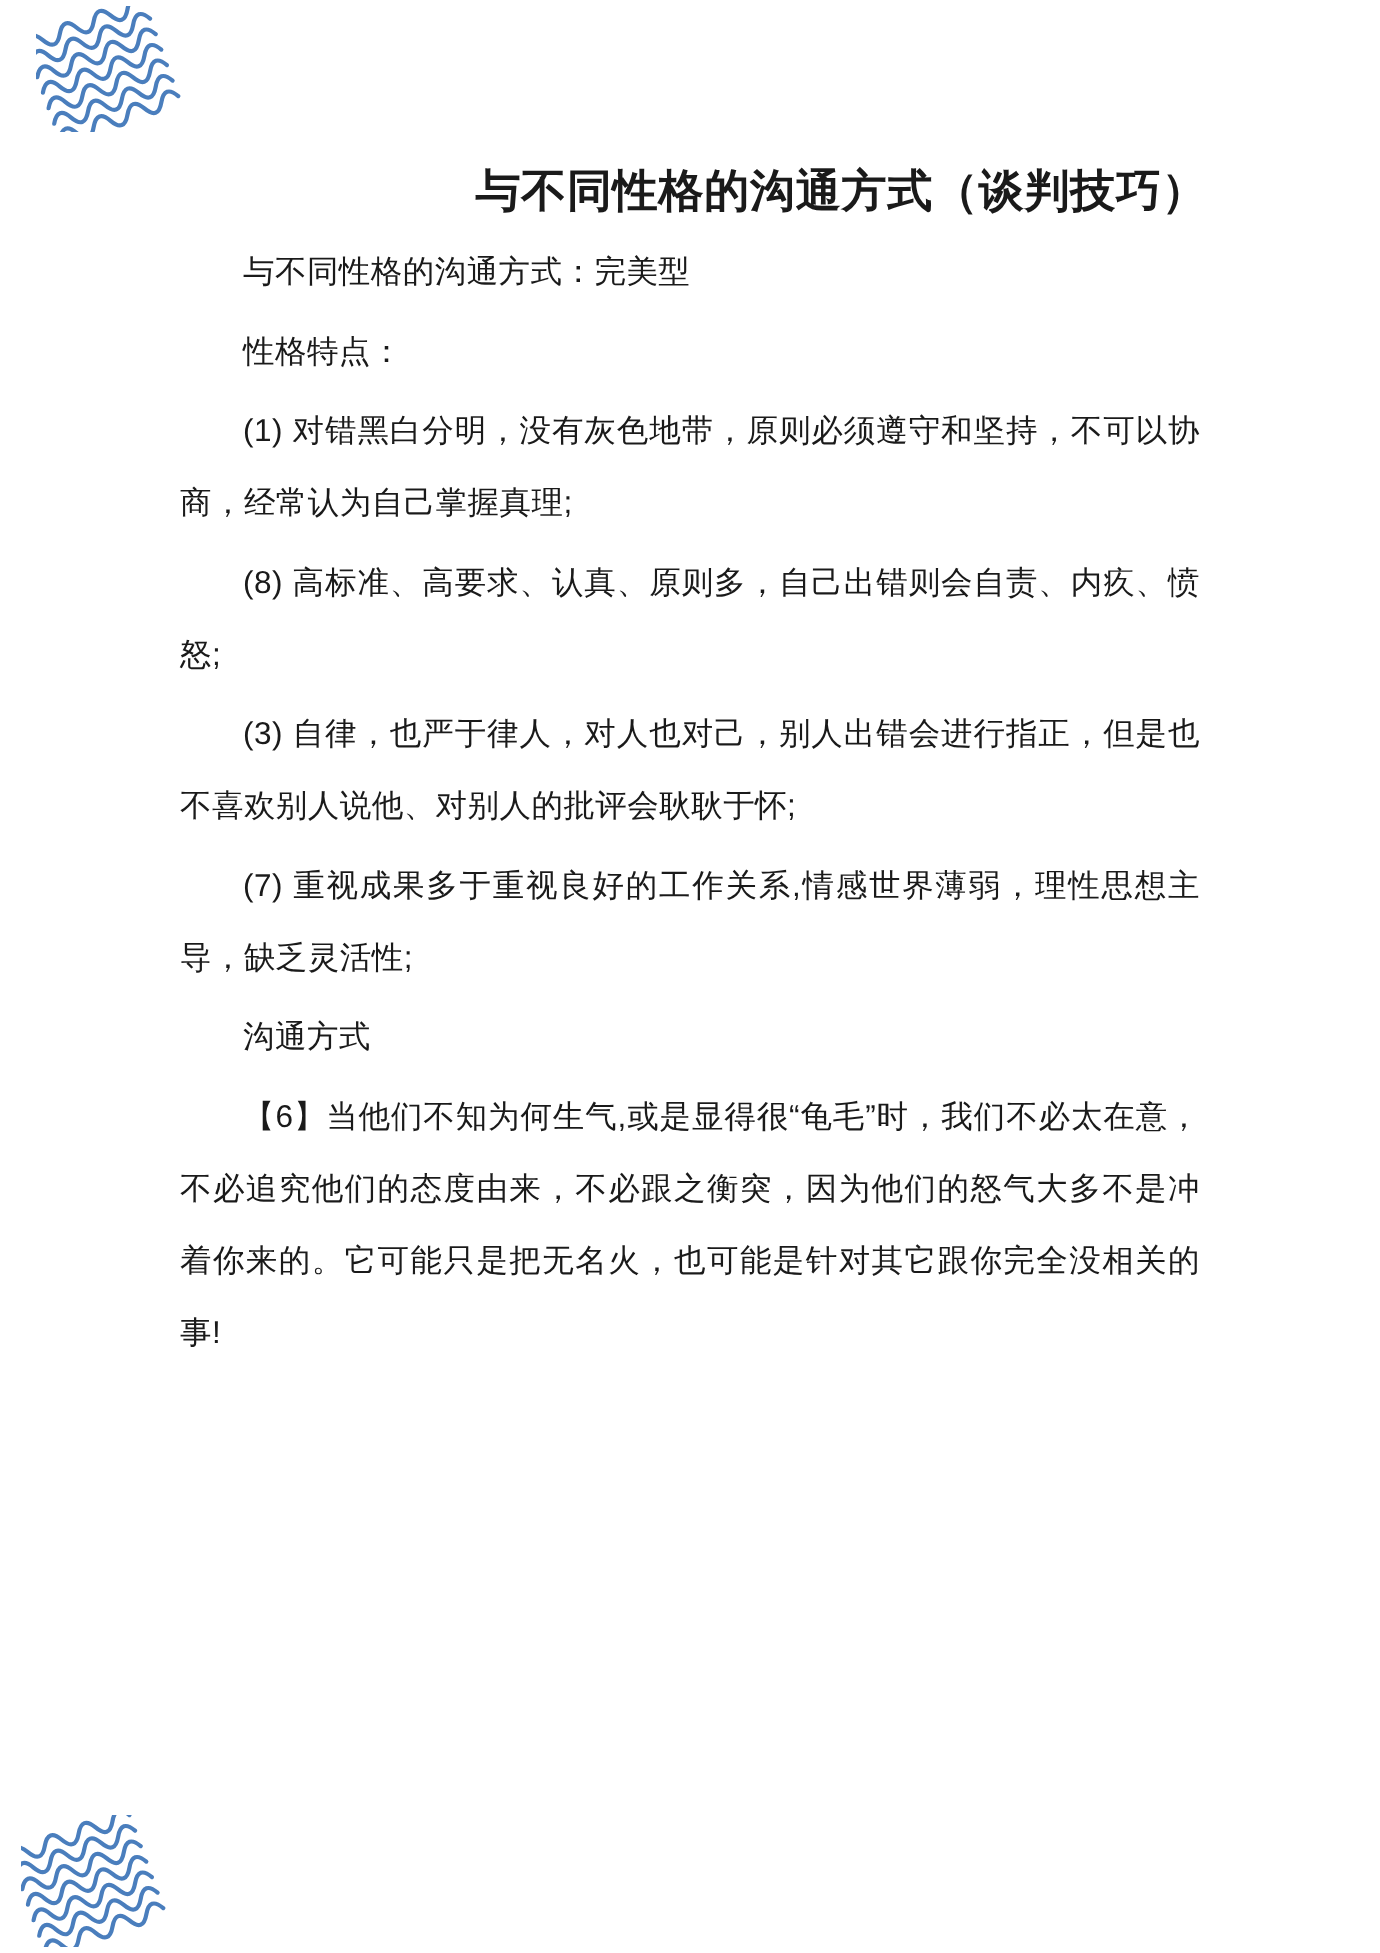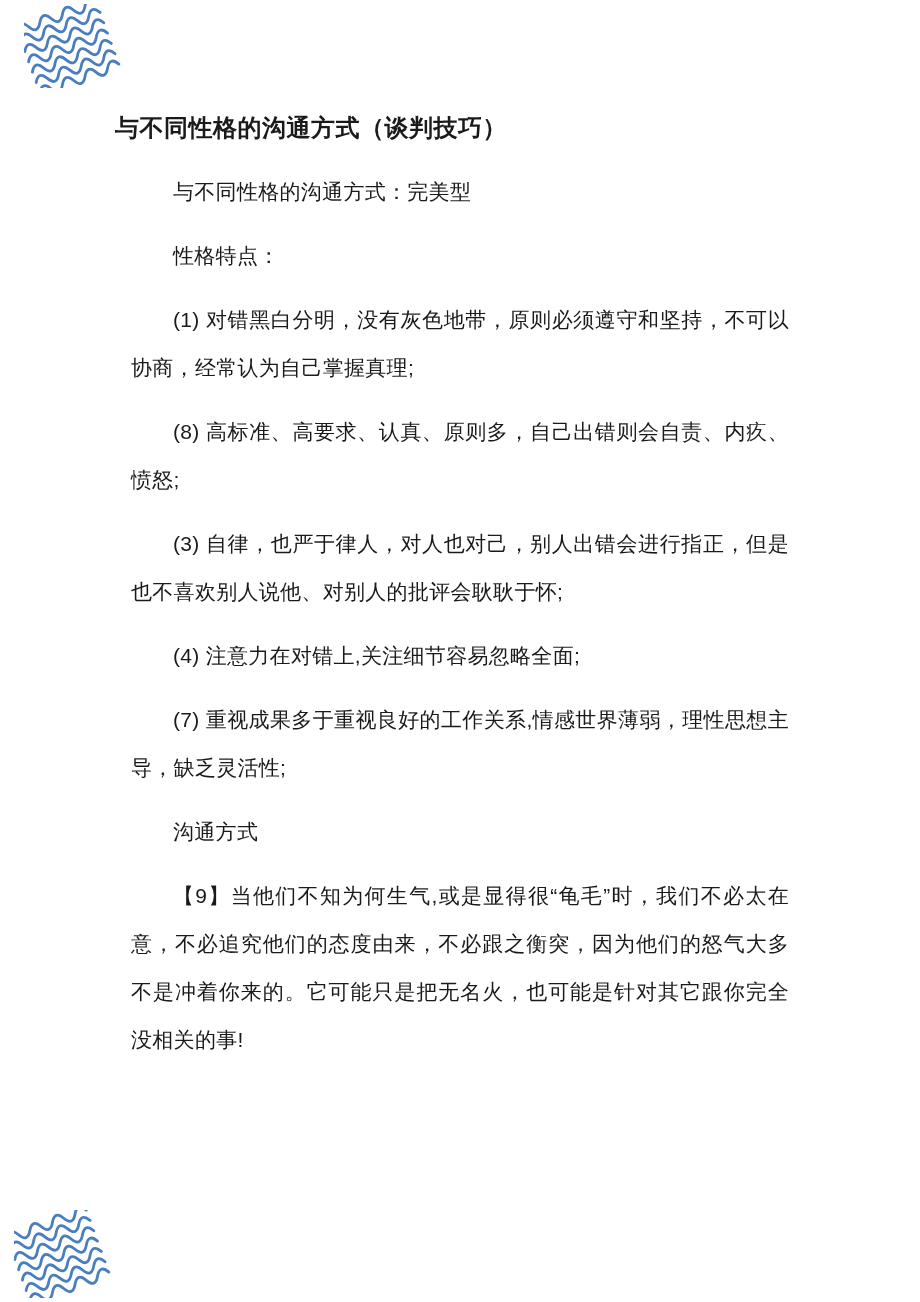--- a/index.html
+++ b/index.html
@@ -34,31 +34,31 @@
     top: 1210px;
   }
   .content {
     position: absolute;
     left: 115px;
     top: 104px;
     width: 690px;
   }
   .doc-title {
     margin: 0;
-    font-size: 24px;
+    font-size: 30px;
     font-weight: bold;
     line-height: 48px;
-    text-align: left;
+    text-align: right;
     letter-spacing: 0.5px;
   }
   .doc-body {
     margin-top: 6px;
   }
   .doc-body p {
-    margin: 16px;
+    margin: 5px;
     font-size: 21px;
     line-height: 48px;
     text-indent: 2em;
     text-align: justify;
     letter-spacing: 0.3px;
     word-break: break-all;
   }
 </style>
 </head>
 <body>
@@ -90,20 +90,19 @@
   </svg>
 
   <div class="content">
     <h1 class="doc-title">与不同性格的沟通方式（谈判技巧）</h1>
     <div class="doc-body">
       <p>与不同性格的沟通方式：完美型</p>
       <p>性格特点：</p>
       <p>(1) 对错黑白分明，没有灰色地带，原则必须遵守和坚持，不可以协商，经常认为自己掌握真理;</p>
       <p>(8) 高标准、高要求、认真、原则多，自己出错则会自责、内疚、愤怒;</p>
       <p>(3) 自律，也严于律人，对人也对己，别人出错会进行指正，但是也不喜欢别人说他、对别人的批评会耿耿于怀;</p>
-      <p>(4) 注意力在对错上,关注细节容易忽略全面;</p>
       <p>(7) 重视成果多于重视良好的工作关系,情感世界薄弱，理性思想主导，缺乏灵活性;</p>
       <p>沟通方式</p>
-      <p>【9】当他们不知为何生气,或是显得很“龟毛”时，我们不必太在意，不必追究他们的态度由来，不必跟之衡突，因为他们的怒气大多不是冲着你来的。它可能只是把无名火，也可能是针对其它跟你完全没相关的事!</p>
+      <p>【6】当他们不知为何生气,或是显得很“龟毛”时，我们不必太在意，不必追究他们的态度由来，不必跟之衡突，因为他们的怒气大多不是冲着你来的。它可能只是把无名火，也可能是针对其它跟你完全没相关的事!</p>
     </div>
   </div>
 
 </div>
 
 </body></html>

